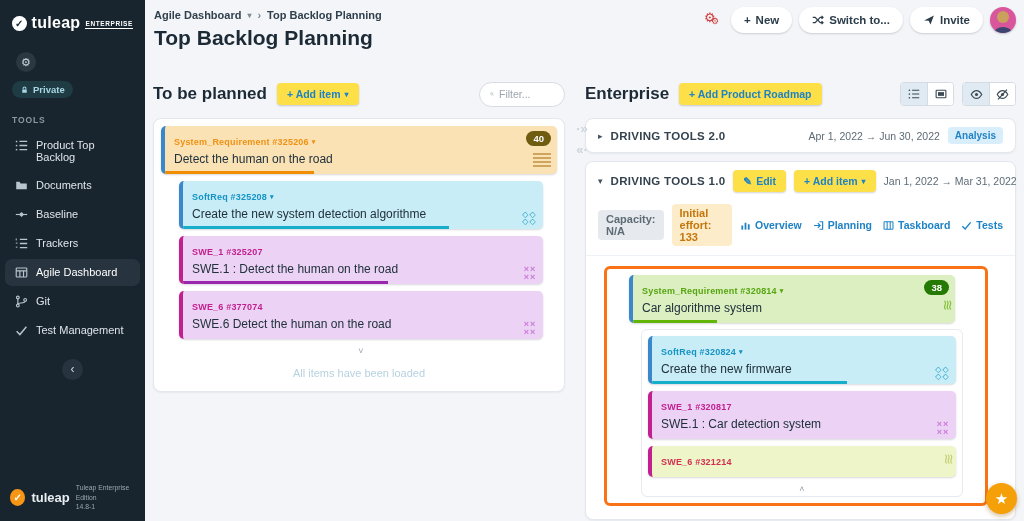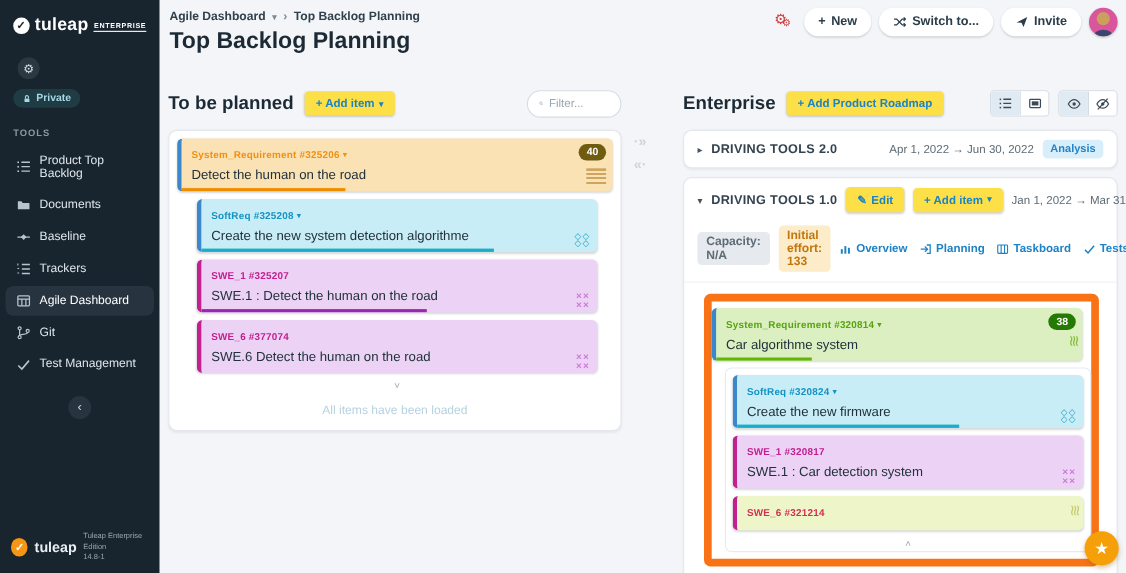--- a/index.html
+++ b/index.html
@@ -26,21 +26,21 @@
     border-bottom:1px solid #fff; padding-bottom:1px; margin-top:3px; }
   .project-row { display:flex; align-items:flex-start; padding:16px 8px 0 12px; }
   .project-name { font-size:12.5px; font-weight:bold; color:#fff; line-height:1.25; flex:1; }
   .gear-btn { width:20px; height:20px; border-radius:50%; background:#2a3842; color:#cfd8de;
     font-size:11px; display:flex; align-items:center; justify-content:center; cursor:pointer; margin-left:4px;}
   .privacy-badge { display:inline-flex; align-items:center; gap:4px; margin:9px 0 0 12px;
     background:#1f3b44; color:#a8d8e4; font-size:9.5px; font-weight:bold;
     border-radius:9px; padding:3px 8px; }
   .tools-label { font-size:8.5px; font-weight:bold; letter-spacing:.9px; color:#8a98a2; padding:16px 0 6px 12px; }
   .nav { display:flex; flex-direction:column; }
-  .nav-item { display:flex; align-items:center; gap:8px; font-size:11px; color:#dfe6eb;
+  .nav-item { display:flex; gap:8px; font-size:11px; color:#dfe6eb;
     padding:7px 10px; margin:1px 5px; border-radius:7px; cursor:pointer; }
   .nav-item.active { background:#27343f; color:#fff; }
   .nav-icon { width:13px; color:#b9c5cd; flex:0 0 13px; }
   .collapse-row { display:flex; justify-content:center; margin-top:14px; }
   .collapse-btn { width:21px; height:21px; border-radius:50%; background:#27343f; color:#cfd8de;
     font-size:12px; display:flex; align-items:center; justify-content:center; cursor:pointer; }
   .sidebar-footer { position:absolute; left:10px; bottom:9px; display:flex; align-items:center; gap:6px; }
   .footer-mark { width:17px; height:17px; border-radius:50%; background:#f79514; color:#fff;
     font-size:10px; font-weight:bold; display:flex; align-items:center; justify-content:center; }
   .footer-logo-text { font-size:13px; font-weight:bold; color:#e8edf0; }
@@ -63,21 +63,21 @@
     font-size:11.5px; font-weight:bold; color:#2c3d4a; cursor:pointer; }
   .pill-btn .p-icon { color:#2c3d4a; }
   .avatar { width:26px; height:26px; border-radius:50%; background:#d9569c; position:relative;
     overflow:hidden; box-shadow:0 1px 2px rgba(20,30,40,.25); cursor:pointer; }
   .avatar::before { content:""; position:absolute; left:7px; top:4px; width:12px; height:12px;
     border-radius:50%; background:#caa05c; }
   .avatar::after { content:""; position:absolute; left:4px; bottom:-6px; width:18px; height:12px;
     border-radius:50%; background:#3d4470; }
 
   
-  .content { position:absolute; left:8px; right:8px; top:80px; bottom:0; display:flex; gap:56px; }
+  .content { position:absolute; left:8px; right:8px; top:80px; bottom:0; display:flex; gap:20px; }
   .col-left { width:412px; flex:0 0 412px; }
   .col-right { flex:1; min-width:0; }
   .col-head { display:flex; align-items:center; gap:10px; margin-bottom:10px; height:28px; }
   .col-title { font-size:17px; font-weight:bold; color:#1c2a36; }
   .flat-btn { display:flex; align-items:center; gap:4px; background:#fde047; border-radius:4px;
     padding:5px 10px; font-size:10.5px; font-weight:bold; color:#1d82c6;
     box-shadow:0 1px 2px rgba(20,30,40,.2); cursor:pointer; white-space:nowrap; }
   .flat-btn .b-caret { font-size:8px; }
   .filter-wrap { margin-left:auto; display:flex; align-items:center; gap:5px;
     background:#fff; border:1px solid #d7dce3; border-radius:13px; height:25px; padding:0 10px; width:86px; }
@@ -155,21 +155,21 @@
   .status-badge { background:#d8eefb; color:#2383c4; font-size:10px; font-weight:bold;
     border-radius:4px; padding:3px 7px; white-space:nowrap; }
   .ms-toolbar { display:flex; align-items:center; gap:8px; padding:4px 12px 9px; border-bottom:1px solid #eef1f5; }
   .chip { font-size:11px; font-weight:bold; border-radius:4px; padding:3px 8px; }
   .chip.grey { background:#e6e9ed; color:#5d6b75; }
   .chip.peach { background:#fcecc9; color:#c4760e; }
   .ms-links { margin-left:auto; display:flex; gap:11px; }
   .ms-link { display:flex; align-items:center; gap:4px; font-size:10.5px; font-weight:bold;
     color:#1d82c6; cursor:pointer; white-space:nowrap; }
   .ms-body { padding:10px 10px 4px; }
-  .ms-group { border:7px solid #f97316; border-radius:6px; padding:6px 0 2px; margin:0 6px 9px 8px; }
+  .ms-group { border:3px solid #f97316; border-radius:6px; padding:6px 22px 2px; margin:0 17px 9px 8px; }
   .ms-group > .card { margin:0 8px 6px 0; }
   .subgroup { border:1px solid #e7eaef; border-radius:6px; padding:6px 6px 1px; margin:0 0 4px 12px; }
 
   
   .star-fab { position:absolute; right:7px; bottom:7px; width:31px; height:31px; border-radius:50%;
     background:#f5a009; color:#fff; display:flex; align-items:center; justify-content:center;
     font-size:15px; box-shadow:0 2px 5px rgba(150,90,0,.4); cursor:pointer; }
 </style>
 </head>
 <body>

